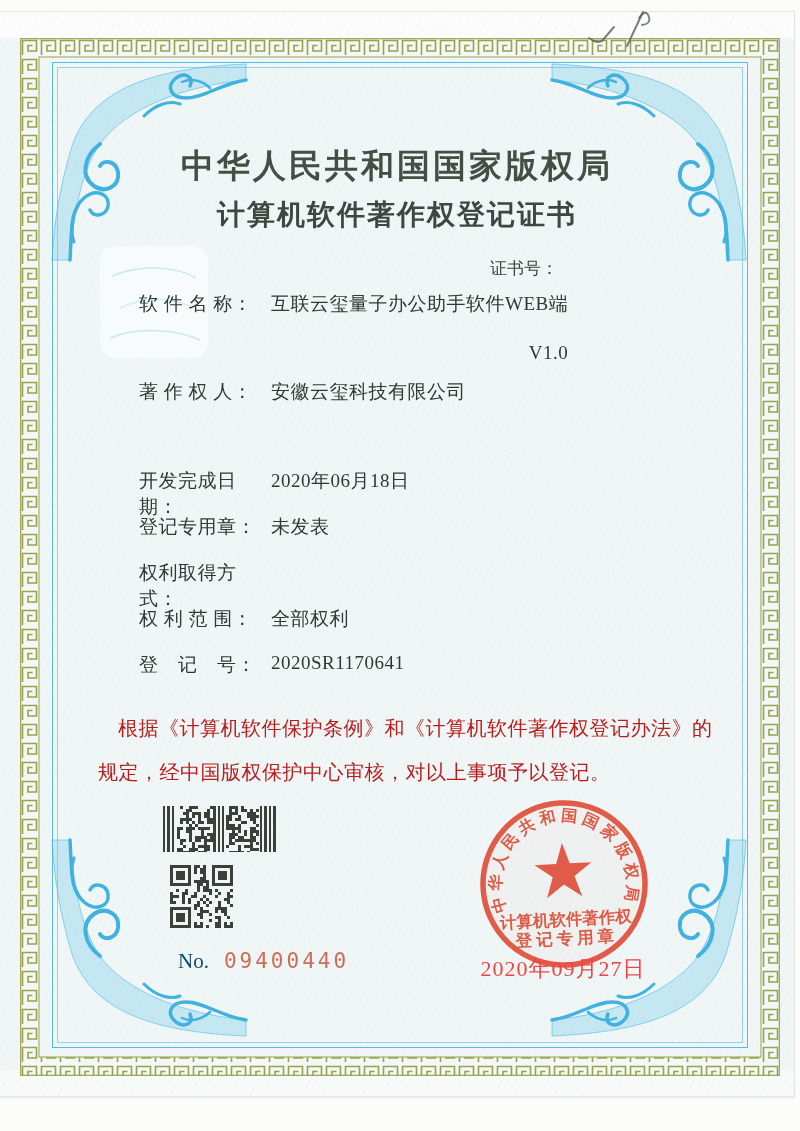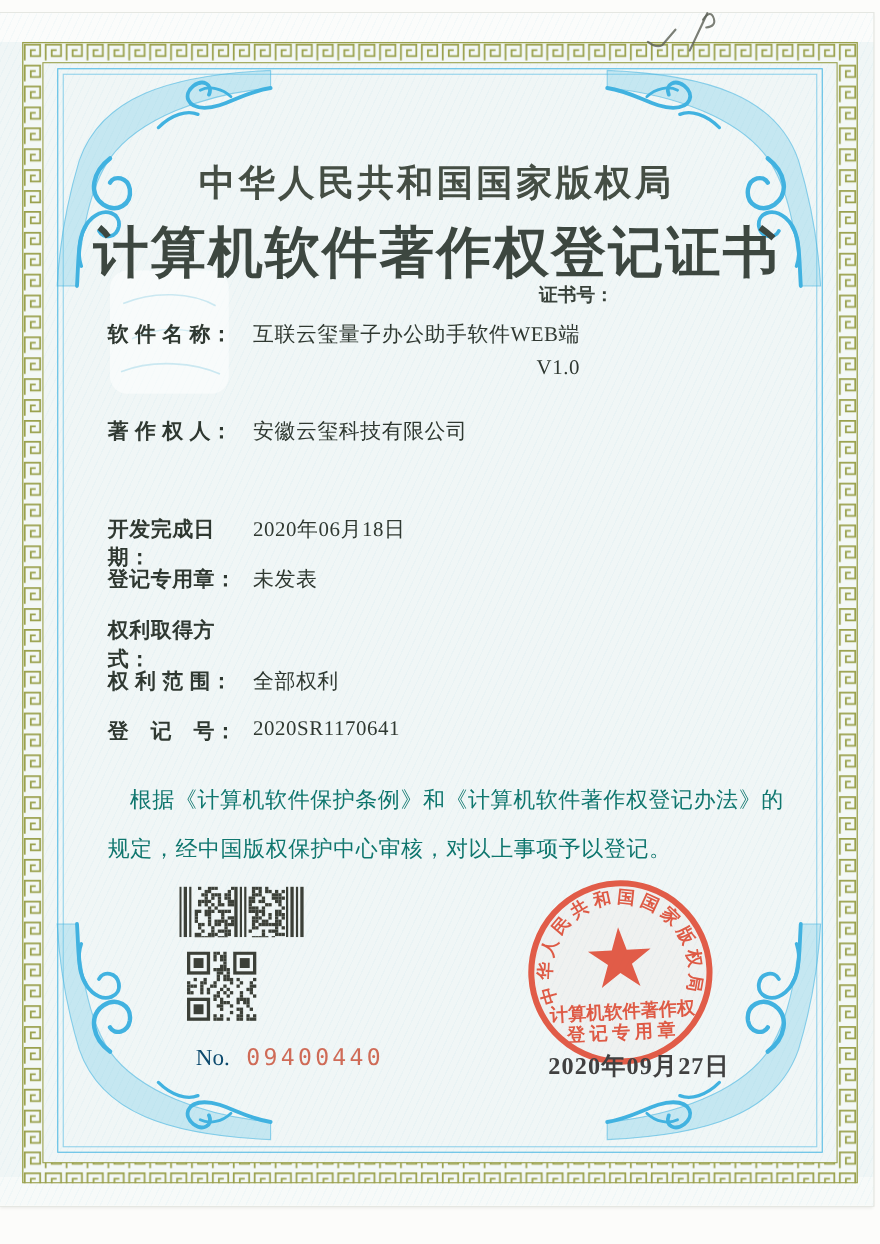--- a/index.html
+++ b/index.html
@@ -24,35 +24,35 @@
   .f2{left:57px;top:67px;width:684px;height:974px;border:1px solid rgba(69,181,226,.55);}
   .corner{position:absolute;width:205px;height:205px;pointer-events:none;}
   .c-tl{left:44px;top:58px;}
   .c-tr{left:549px;top:58px;transform:scaleX(-1);}
   .c-bl{left:44px;top:837px;transform:scaleY(-1);}
   .c-br{left:549px;top:837px;transform:scale(-1,-1);}
   
   .title1{position:absolute;left:0;top:144px;width:794px;text-align:center;
     font-size:33px;font-weight:700;color:#454e44;letter-spacing:3px;}
   .title2{position:absolute;left:0;top:196px;width:794px;text-align:center;
-    font-size:50px;font-weight:700;color:#3d4740;letter-spacing:2px;}
-  .certno{position:absolute;left:490px;top:257px;font-size:17px;color:#39423b;display:flex;gap:15px;font-weight:700;}
+    font-size:28px;font-weight:700;color:#3d4740;letter-spacing:2px;}
+  .certno{position:absolute;left:490px;top:257px;font-size:17px;color:#39423b;display:flex;gap:15px;font-weight:400;}
   .row{position:absolute;left:98px;display:flex;font-size:19px;color:#2f3831;}
-  .flabel{flex:0 0 132px;width:132px;font-weight:700;letter-spacing:.5px;}
+  .flabel{flex:0 0 132px;width:132px;font-weight:400;letter-spacing:.5px;margin-left:41px;}
   .fvalue{font-weight:500;letter-spacing:.5px;text-align:right;}
   .fvalue .v2:empty{display:none;}
-  .fvalue .v2{margin-top:7px;}
+  .fvalue .v2{margin-top:25px;}
   .stmt{position:absolute;left:98px;top:706px;width:620px;font-size:20px;
-    line-height:44px;color:#0f766e;letter-spacing:.5px;}
+    line-height:44px;color:#b91c1c;letter-spacing:.5px;}
   .stmt .l1{text-indent:20px;}
   .serial{position:absolute;left:142px;top:949px;display:flex;gap:15px;align-items:baseline;}
   .serial .pfx{font-size:21px;color:#0c4a6e;margin-left:36px;}
   .serial .num{font-size:21px;color:#cf6b57;font-family:"DejaVu Sans Mono","Liberation Mono",monospace;letter-spacing:3px;}
-  .issuedate{position:absolute;left:486px;top:954px;width:190px;text-align:center;
-    font-size:22px;font-weight:700;color:#404040;letter-spacing:1px;}
+  .issuedate{position:absolute;left:468px;top:954px;width:190px;text-align:center;
+    font-size:22px;font-weight:400;color:#ef4444;letter-spacing:1px;}
   #sealsvg{position:absolute;left:474px;top:794px;width:180px;height:180px;opacity:.93;transform:rotate(-3deg);}
   #watermark{position:absolute;left:100px;top:246px;width:108px;height:112px;border-radius:16px;
     background:rgba(252,254,254,.65);}
 </style>
 </head>
 <body>
 
 <div id="paper"></div>
 
 <svg width="0" height="0" style="position:absolute" aria-hidden="true">

